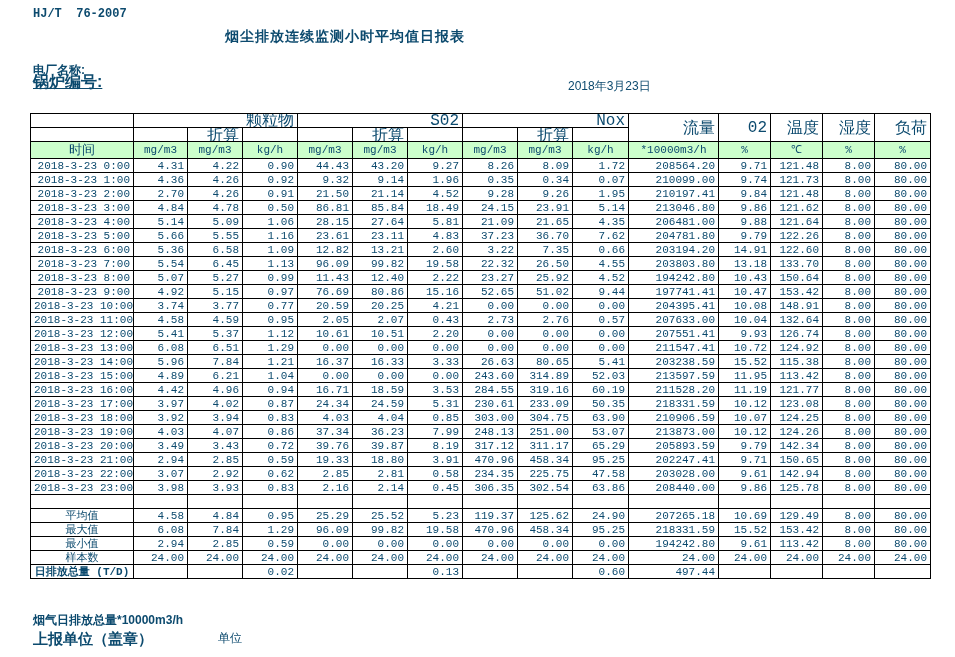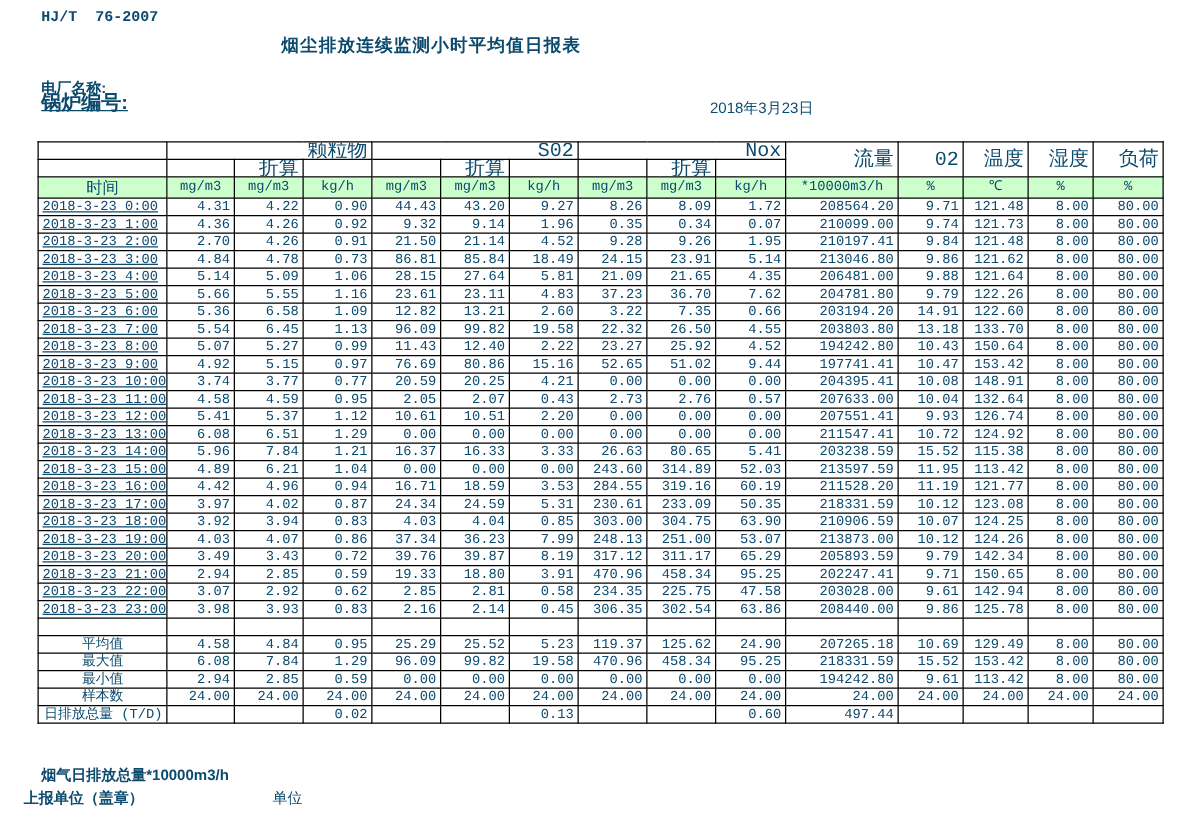--- a/index.html
+++ b/index.html
@@ -13,25 +13,25 @@
   .date{position:absolute;left:568px;top:78px;font-size:12px;}
   table.report{position:absolute;left:30px;top:113px;width:900px;border-collapse:collapse;table-layout:fixed;}
   table.report td{border:1px solid #000;padding:0 3px;font-size:11px;line-height:12px;
                   white-space:nowrap;overflow:hidden;font-family:"Liberation Mono",monospace;}
   tr.h1 td,tr.h2 td{height:13px;text-align:right;font-family:"Liberation Sans",sans-serif;font-size:16px;}
   tr.h1 td.mono,tr.h2 td.mono{font-family:"Liberation Mono",monospace;}
   tr.h3 td{height:16px;background:#ccffcc;text-align:center;}
   tr.h3 td.cjk{font-family:"Liberation Sans",sans-serif;font-size:13px;}
   tbody tr{height:14px;}
   td.num{text-align:right;padding-right:4px;}
-  td.time{text-align:left;padding-right:2px;text-decoration:underline;}
+  td.time{text-align:right;padding-right:2px;}
   td.sum-label{text-align:center;padding-right:2px;font-family:"Liberation Sans",sans-serif;font-size:12px;}
-  td.sum-label-left{text-align:right;padding-left:1px;font-family:"Liberation Sans",sans-serif;font-size:12px;overflow:visible;}
+  td.sum-label-left{text-align:center;padding-left:1px;font-family:"Liberation Sans",sans-serif;font-size:12px;overflow:visible;font-weight:bold;}
   .footer-note{position:absolute;left:33px;top:612px;font-size:12px;font-weight:bold;}
-  .footer-report-unit{position:absolute;left:19px;top:630px;font-size:12px;font-weight:bold;}
+  .footer-report-unit{position:absolute;left:33px;top:630px;font-size:15px;font-weight:bold;}
   .footer-unit{position:absolute;left:218px;top:630px;font-size:12px;font-weight:normal;}
 </style>
 </head>
 <body>
 
 <div class="page">
   <div class="doc-code">HJ/T  76-2007</div>
   <div class="title">烟尘排放连续监测小时平均值日报表</div>
   <div class="plant-label">电厂名称:</div>
   <div class="boiler-label">锅炉编号:</div>
@@ -146,21 +146,21 @@
           <td class="num">210197.41</td>
           <td class="num">9.84</td>
           <td class="num">121.48</td>
           <td class="num">8.00</td>
           <td class="num">80.00</td>
         </tr>
         <tr>
           <td class="time">2018-3-23 3:00</td>
           <td class="num">4.84</td>
           <td class="num">4.78</td>
-          <td class="num">0.73</td>
+          <td class="num">0.50</td>
           <td class="num">86.81</td>
           <td class="num">85.84</td>
           <td class="num">18.49</td>
           <td class="num">24.15</td>
           <td class="num">23.91</td>
           <td class="num">5.14</td>
           <td class="num">213046.80</td>
           <td class="num">9.86</td>
           <td class="num">121.62</td>
           <td class="num">8.00</td>

